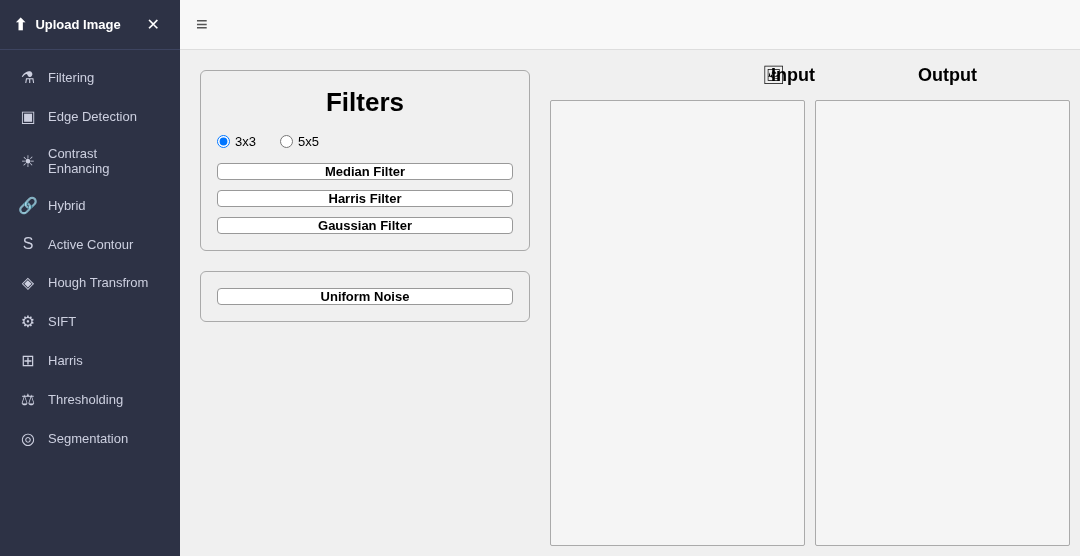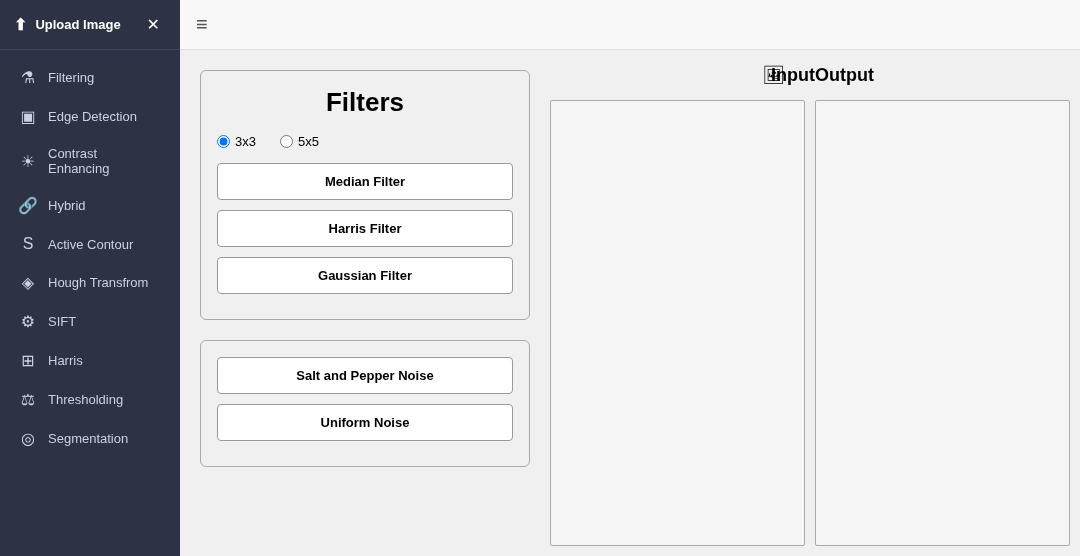--- a/index.html
+++ b/index.html
@@ -130,33 +130,33 @@
       display: flex;
       align-items: center;
       gap: 5px;
       font-size: 13px;
       cursor: pointer;
     }
 
     .filter-btn {
       display: block;
       width: 100%;
-      padding: 10px;
+      padding: 0;
       margin-bottom: 10px;
       background: #fff;
       border: 1px solid #999;
       border-radius: 4px;
       font-size: 13px;
       font-weight: bold;
       cursor: pointer;
       text-align: center;
     }
 
     .filter-btn:last-child {
-      margin-bottom: 9px;
+      margin-bottom: 0;
     }
 
     
     .image-panels {
       flex: 1;
       display: flex;
       flex-direction: column;
     }
 
     .panels-header {
@@ -186,20 +186,21 @@
       top: 50%;
       transform: translateY(-50%);
       font-size: 18px;
       cursor: pointer;
     }
 
     .output-header {
       flex: 1;
       display: flex;
       align-items: center;
+      justify-content: center;
     }
 
     .panels-row {
       flex: 1;
       display: flex;
       gap: 10px;
       padding: 0 10px 10px 0;
     }
 
     .image-box {
@@ -286,21 +287,20 @@
             <input type="radio" name="filter-size" style="">
             <span>5x5</span>
           </label>
         </div>
         <button class="filter-btn">Median Filter</button>
         <button class="filter-btn">Harris Filter</button>
         <button class="filter-btn">Gaussian Filter</button>
       </div>
 
       <div class="noise-box">
-        <button class="filter-btn">Salt and Pepper Noise</button>
         <button class="filter-btn">Uniform Noise</button>
       </div>
     </div>
 
     <div class="image-panels">
       <div class="panels-header">
         <div class="input-header">
           <span class="panel-label">Input</span>
           <span class="upload-icon-small">🖼</span>
         </div>

